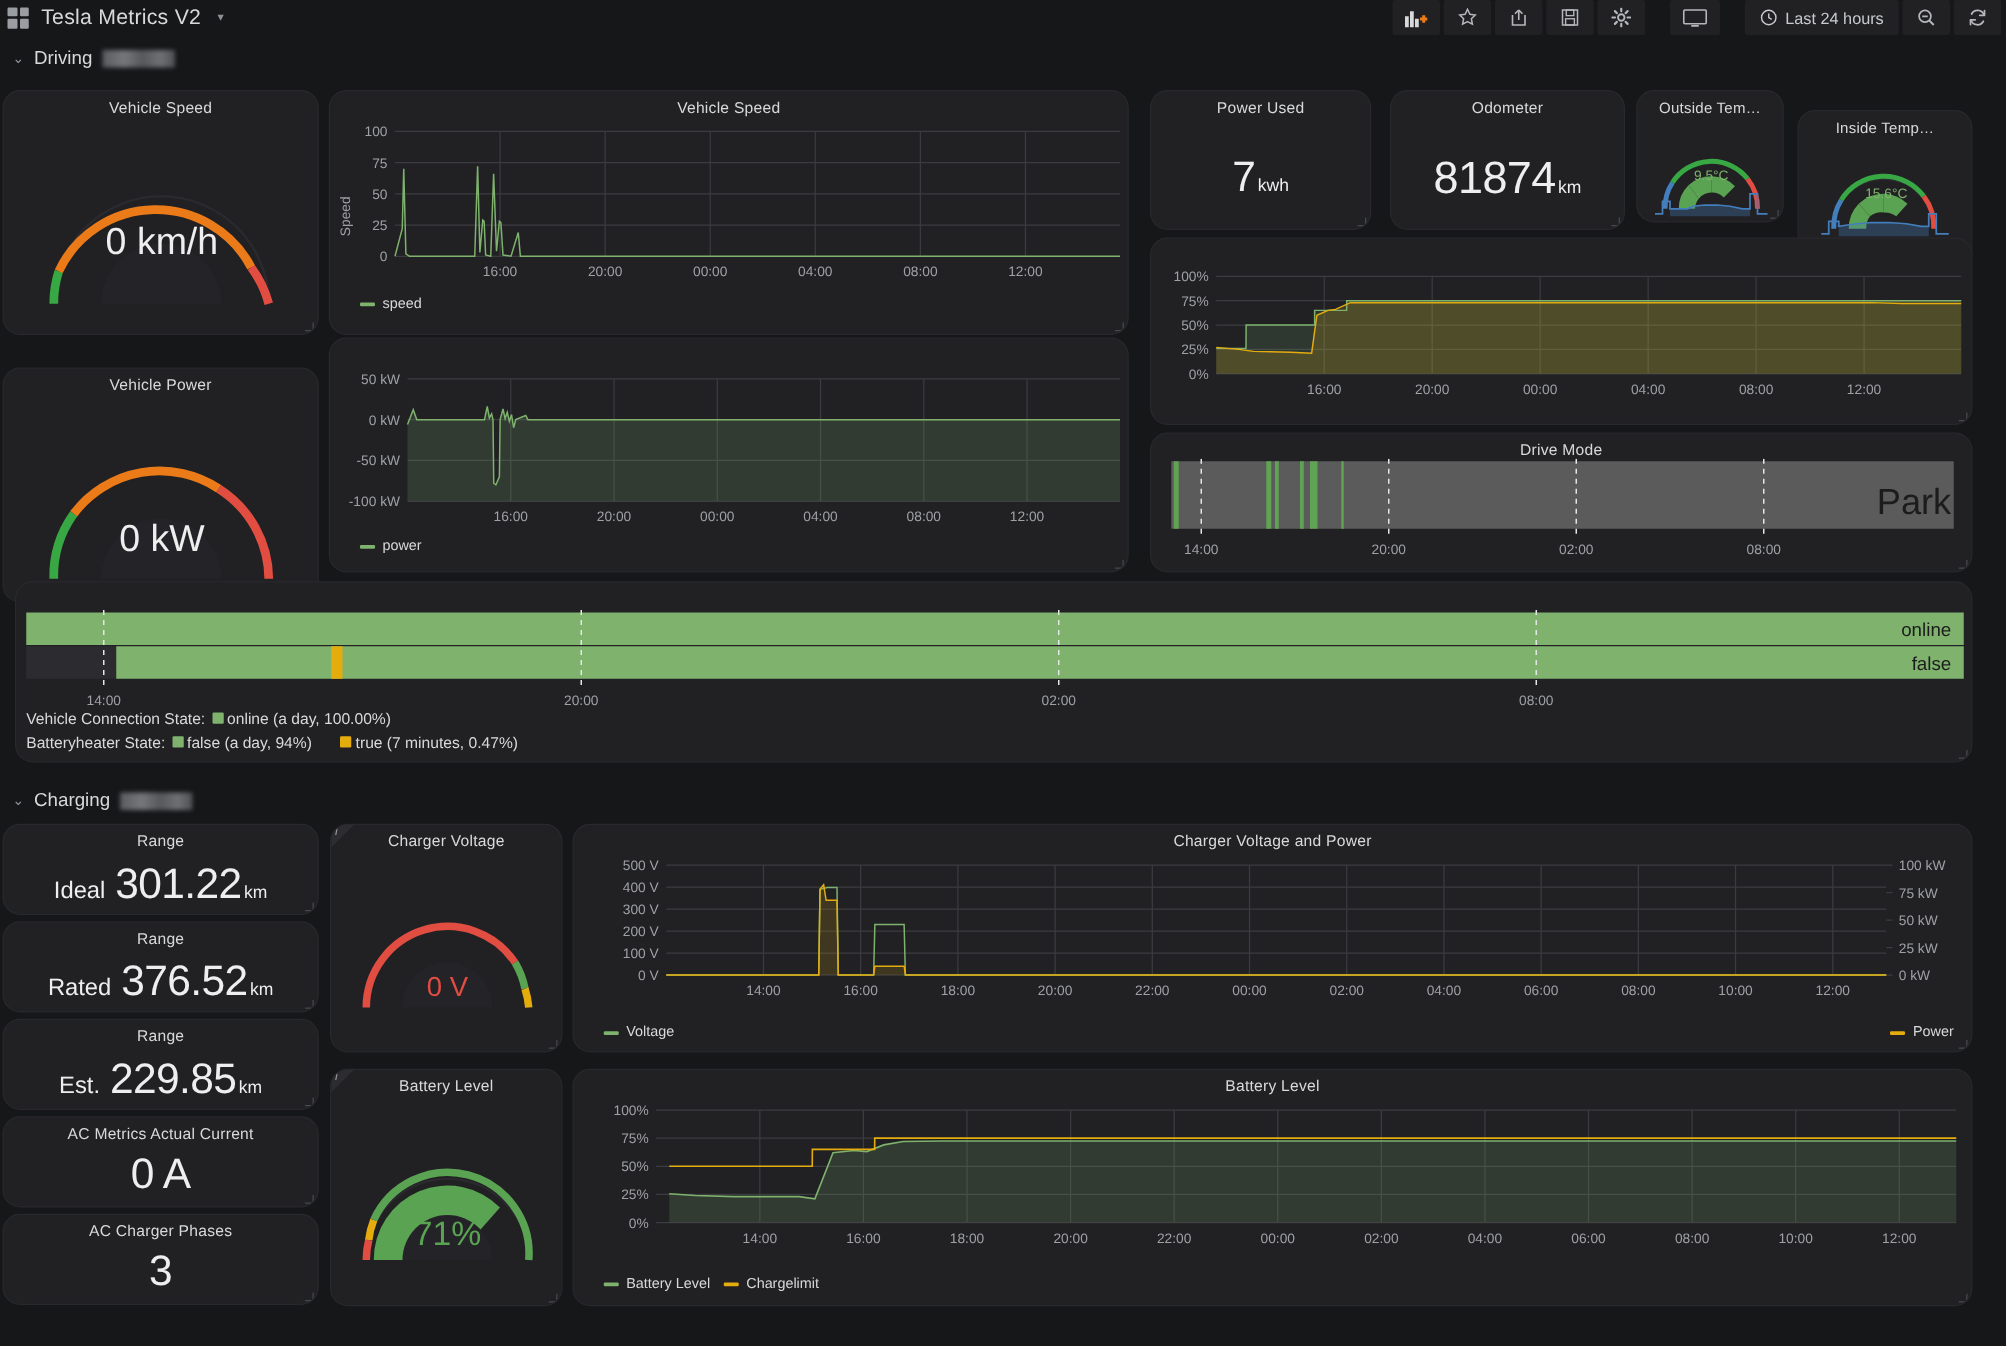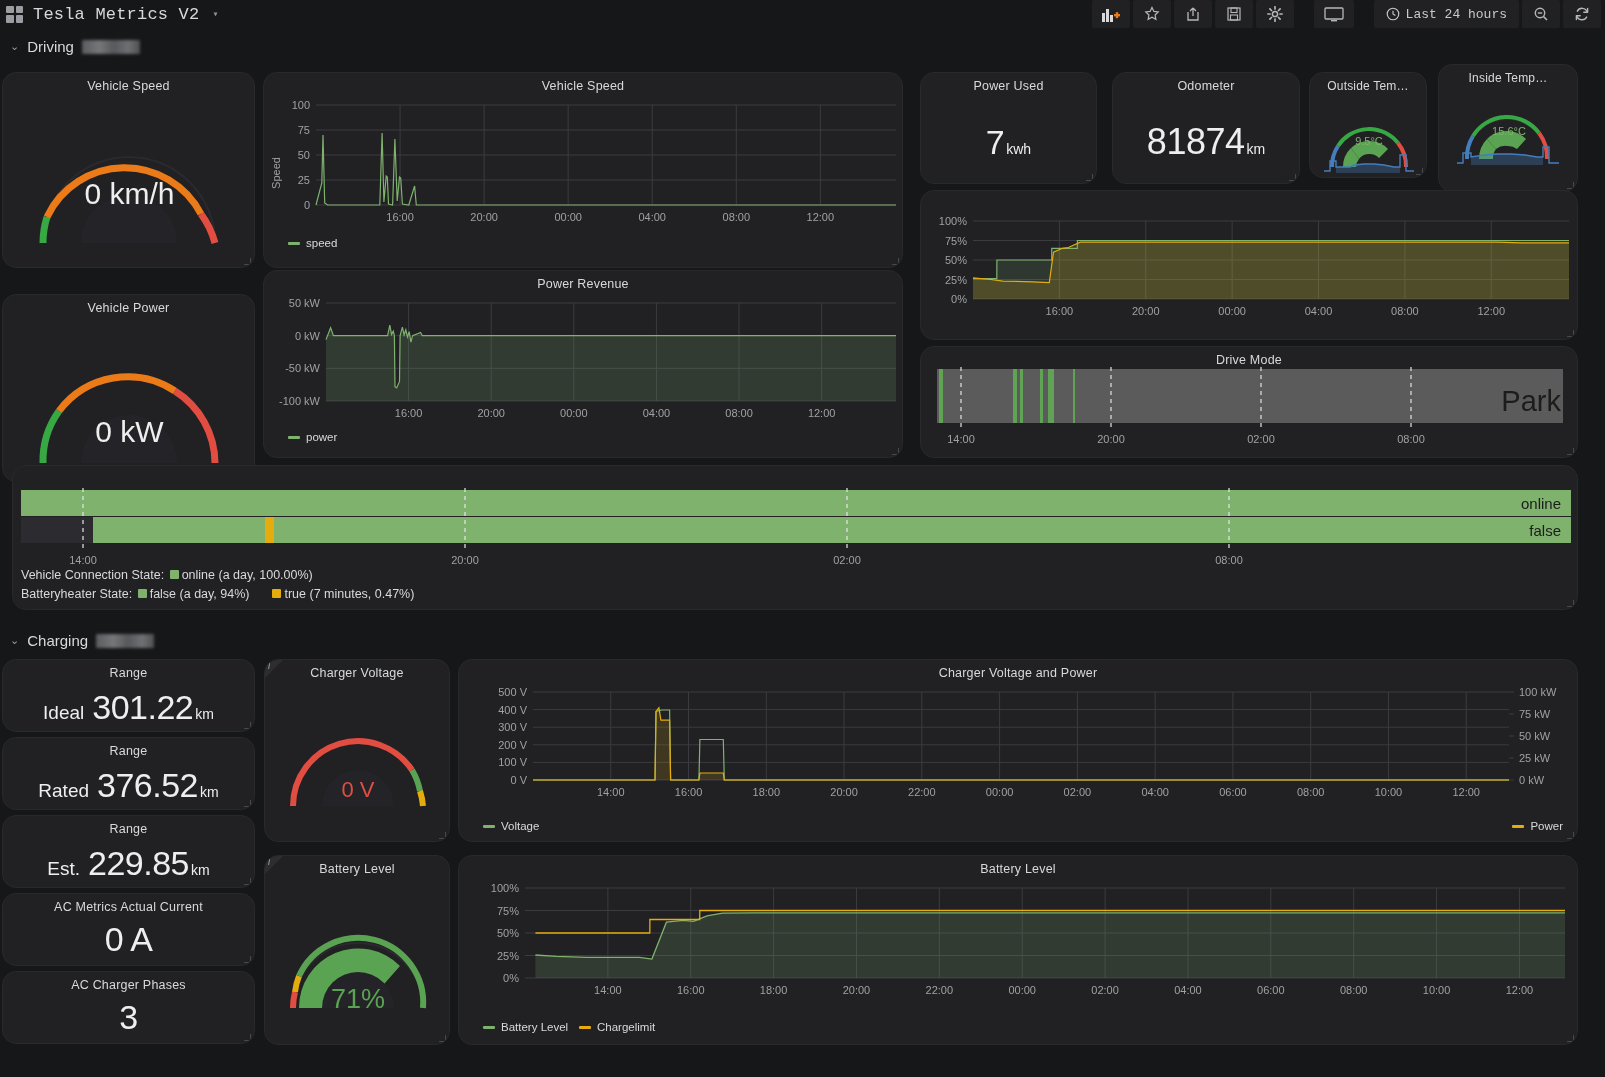--- a/index.html
+++ b/index.html
@@ -6,21 +6,21 @@
   html, body {
     width: 1605px; height: 1077px;
     background: #161719;
     font-family: "Liberation Sans", sans-serif;
     color: #d8d9da;
     overflow: hidden;
   }
   
   .navbar {
     height: 28px; display: flex; align-items: center;
-    background: #161719; padding: 0 4px 0 6px; font-family: Liberation Mono, monospace;
+    background: #161719; padding: 0 4px 0 6px;
   }
   .nav-left { display: flex; align-items: center; gap: 10px; }
   .dash-grid-icon { width: 17px; height: 17px; display:grid; grid-template-columns:1fr 1fr; grid-template-rows:1fr 1fr; gap:2px; }
   .dash-grid-icon i { background:#9a9ea3; border-radius:1px; display:block; }
   .dash-title { font-size: 17px; color: #d8d9da; letter-spacing:.2px; }
   .caret { color:#8e9094; font-size: 10px; margin-left:3px; }
   .nav-right { margin-left:auto; display:flex; align-items:center; gap:3px; }
   .nav-btn {
     height:28px; min-width:38px; padding:0 10px;
     background:#212124; border-radius:2px;
@@ -219,21 +219,20 @@
     <path d="M40 146 A 86 86 0 0 1 56 94" fill="none" stroke="#37a844" stroke-width="7"></path>
     <path d="M56 94 A 86 86 0 0 1 172 74" fill="none" stroke="#eb7b18" stroke-width="7"></path>
     <path d="M172 74 A 86 86 0 0 1 212 146" fill="none" stroke="#e24d42" stroke-width="7"></path>
     <path d="M78 146 A 48 48 0 0 1 174 146 Z" fill="#242428"></path>
   </svg>
   <div class="abs" style="left:0; top:120px; width:253px; text-align:center; font-size:30px; color:#eee;">0 kW</div>
   <div class="panel-corner"></div>
 </div>
 
 <div class="panel abs" style="left:263px; top:270px; width:640px; height:188px;">
-  <div class="panel-title">Power Revenue</div>
   <svg width="640" height="145" viewBox="0 0 640 145" class="abs" style="left:0; top:22px;">
     <g id="prv-y">
         <line x1="62" y1="108" x2="632" y2="108" stroke="#3b3b40" stroke-width="1"></line>
         <text x="56" y="112" class="ax" text-anchor="end">-100 kW</text>
         <line x1="62" y1="75.33333333333334" x2="632" y2="75.33333333333334" stroke="#3b3b40" stroke-width="1"></line>
         <text x="56" y="79.33333333333334" class="ax" text-anchor="end">-50 kW</text>
         <line x1="62" y1="42.66666666666667" x2="632" y2="42.66666666666667" stroke="#3b3b40" stroke-width="1"></line>
         <text x="56" y="46.66666666666667" class="ax" text-anchor="end">0 kW</text>
         <line x1="62" y1="10" x2="632" y2="10" stroke="#3b3b40" stroke-width="1"></line>
         <text x="56" y="14" class="ax" text-anchor="end">50 kW</text>
@@ -290,21 +289,21 @@
     <path d="M33 74 A 26 26 0 0 1 41 55 L 49 66 A 13 13 0 0 0 46 74 Z" fill="#5aa352"></path>
     <path d="M41 55 A 26 26 0 0 1 59 48 L 59 61 A 13 13 0 0 0 49 66 Z" fill="#5aa352"></path>
     <path d="M59 48 A 26 26 0 0 1 78 56 L 69 65 A 13 13 0 0 0 59 61 Z" fill="#5aa352"></path>
     <path d="M14 78 L20 78 L20 68 L26 68 L26 74 L40 74 L44 72 L54 71 L64 71 L74 72 L84 74 L90 74 L90 62 L96 62 L96 78 L104 78" fill="none" stroke="#447ebc" stroke-width="1.4"></path>
     <path d="M26 74 L40 74 L44 72 L54 71 L64 71 L74 72 L84 74 L90 74 L90 80 L26 80 Z" fill="rgba(68,126,188,0.32)"></path>
   </svg>
   <div class="abs" style="left:0; top:62px; width:118px; text-align:center; font-size:11px; color:#7eb26d;">9.5°C</div>
   <div class="panel-corner"></div>
 </div>
 
-<div class="panel abs" style="left:1438px; top:64px; width:140px; height:128px;">
+<div class="panel abs" style="left:1438px; top:88px; width:140px; height:128px;">
   <div class="panel-title" style="font-size:12px;">Inside Temp…</div>
   <svg width="140" height="84" viewBox="0 0 140 84" class="abs" style="left:0; top:20px;">
     <path d="M28 74 A 40 40 0 0 1 108 74" fill="none" stroke="#2d2d31" stroke-width="2"></path>
     <path d="M28 74 A 40 40 0 0 1 34 51" fill="none" stroke="#447ebc" stroke-width="4"></path>
     <path d="M34 51 A 40 40 0 0 1 100 48" fill="none" stroke="#37a844" stroke-width="4"></path>
     <path d="M100 48 A 40 40 0 0 1 108 74" fill="none" stroke="#e24d42" stroke-width="4"></path>
     <path d="M40 74 A 28 28 0 0 1 48 54 L 57 64 A 15 15 0 0 0 54 74 Z" fill="#5aa352"></path>
     <path d="M48 54 A 28 28 0 0 1 68 46 L 68 61 A 15 15 0 0 0 57 64 Z" fill="#5aa352"></path>
     <path d="M68 46 A 28 28 0 0 1 87 54 L 78 64 A 15 15 0 0 0 68 61 Z" fill="#5aa352"></path>
     <path d="M18 78 L24 78 L24 68 L32 68 L32 72 L46 70 L58 69 L72 69 L86 70 L98 72 L104 72 L104 62 L110 62 L110 78 L120 78" fill="none" stroke="#447ebc" stroke-width="1.4"></path>
@@ -487,21 +486,21 @@
   <div class="info-i">i</div>
   <div class="panel-title">Battery Level</div>
   <svg width="186" height="162" viewBox="0 0 186 162" class="abs" style="left:0; top:24px;">
     <path d="M28 128 A 65 65 0 0 1 158 128" fill="none" stroke="#2a2a2e" stroke-width="2"></path>
     <path d="M28 128 A 65 65 0 0 1 30 112" fill="none" stroke="#e24d42" stroke-width="6"></path>
     <path d="M30 112 A 65 65 0 0 1 34 96" fill="none" stroke="#e5ac0e" stroke-width="6"></path>
     <path d="M34 96 A 65 65 0 0 1 158 128" fill="none" stroke="#5aa352" stroke-width="6"></path>
     <path d="M34 128 A 59 59 0 0 1 135 86 L 112 112 A 26 26 0 0 0 67 128 Z" fill="#5aa352"></path>
     <path d="M57 128 A 36 36 0 0 1 129 128 Z" fill="#242428"></path>
   </svg>
-  <div class="abs" style="left:0; top:128px; width:186px; text-align:center; font-size:27px; color:#5aa352;">71%</div>
+  <div class="abs" style="left:0; top:116px; width:186px; text-align:center; font-size:27px; color:#5aa352;">71%</div>
   <div class="panel-corner"></div>
 </div>
 
 <div class="panel abs" style="left:458px; top:659px; width:1120px; height:183px;">
   <div class="panel-title">Charger Voltage and Power</div>
   <svg width="1120" height="130" viewBox="0 0 1120 130" class="abs" style="left:0; top:22px;">
     <g id="cvp-y">
         <line x1="74" y1="98" x2="1050" y2="98" stroke="#3b3b40" stroke-width="1"></line>
         <text x="68" y="102" class="ax" text-anchor="end">0 V</text>
         <line x1="74" y1="80.4" x2="1050" y2="80.4" stroke="#3b3b40" stroke-width="1"></line>

